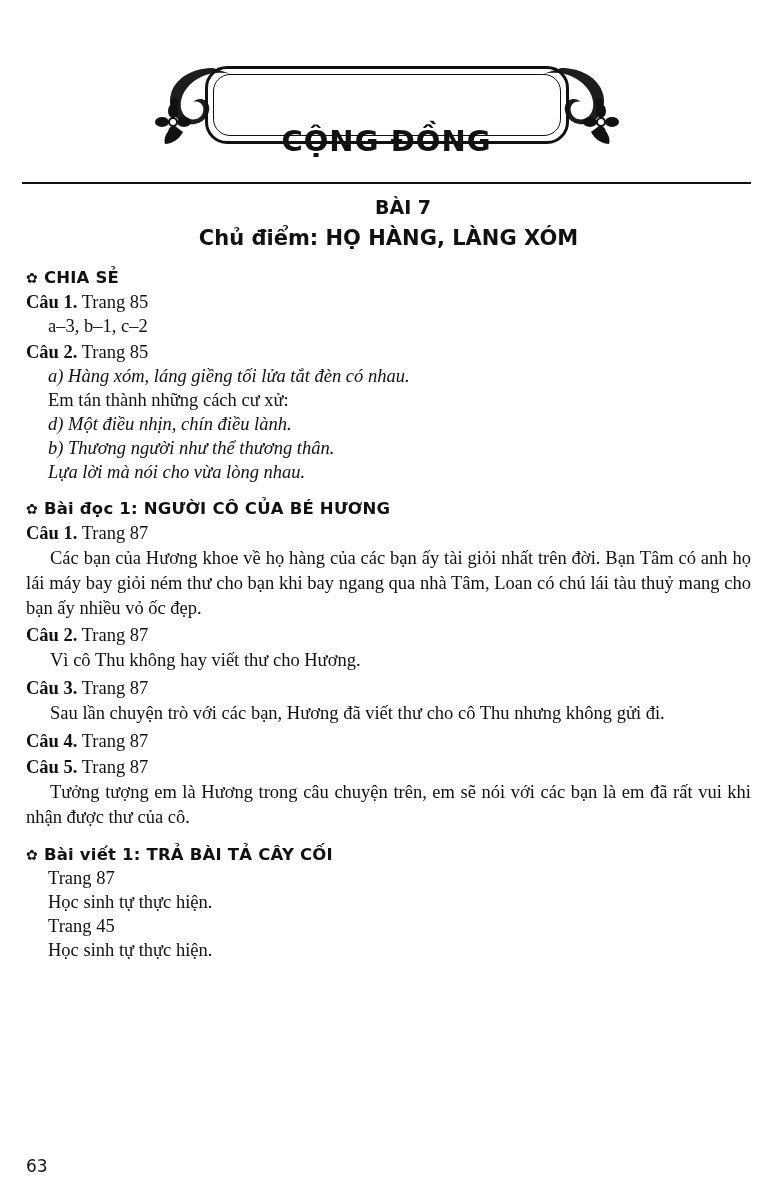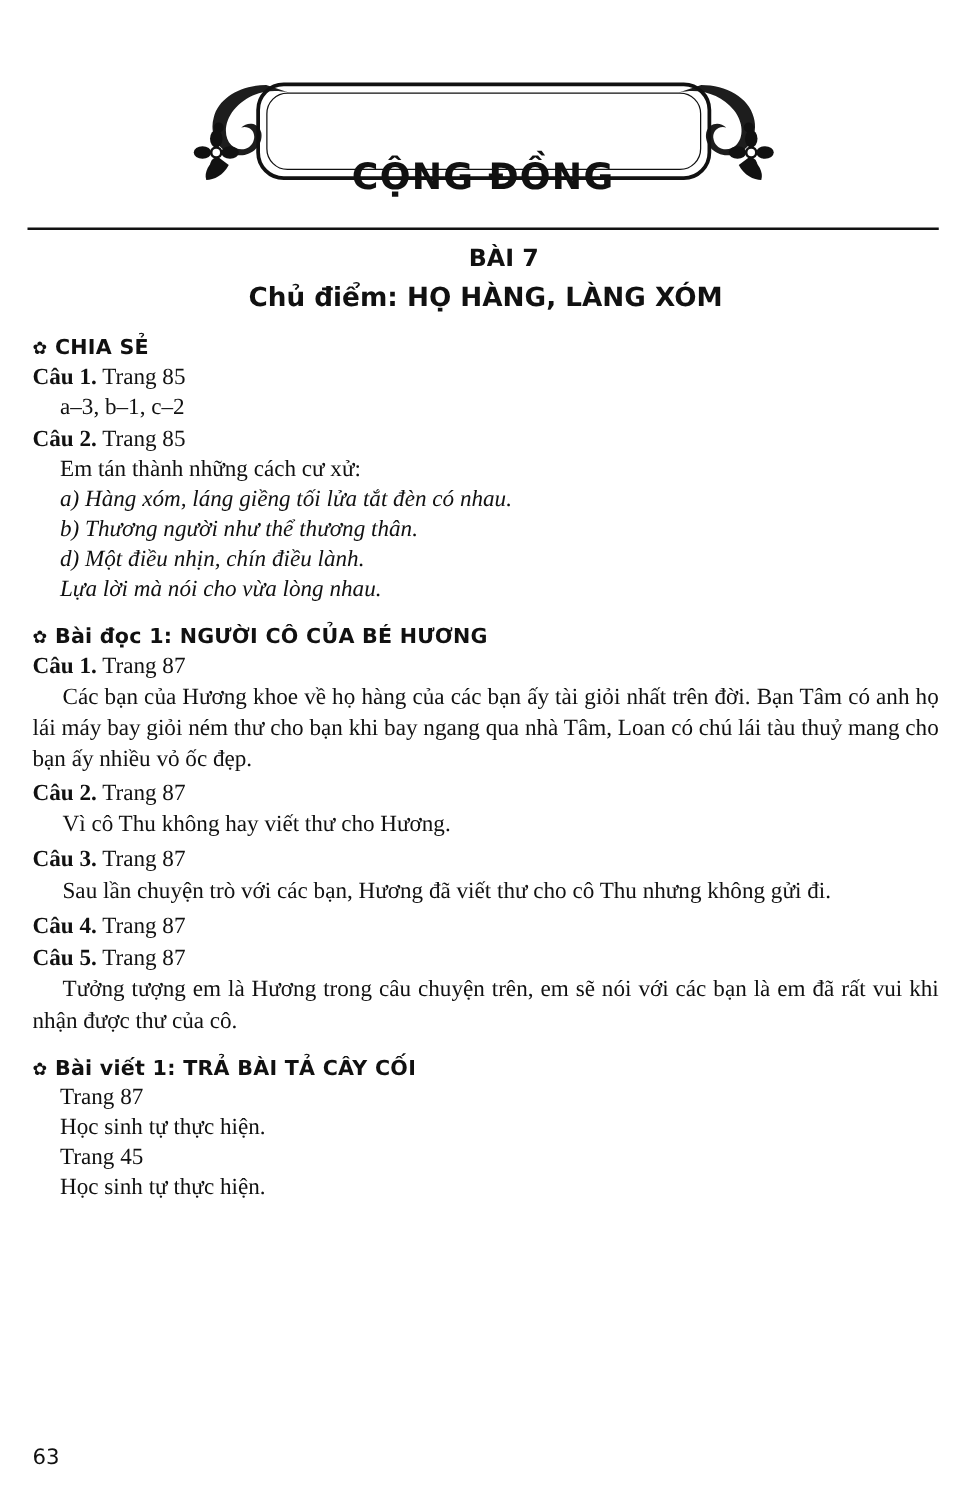--- a/index.html
+++ b/index.html
@@ -211,24 +211,24 @@
     <div class="qline">
       <b>Câu 1.</b>
       <span>Trang 85</span>
     </div>
     <div class="ind">a–3, b–1, c–2</div>
 
     <div class="qline">
       <b>Câu 2.</b>
       <span>Trang 85</span>
     </div>
+    <div class="ind it">a) Hàng xóm, láng giềng tối lửa tắt đèn có nhau.</div>
     <div class="ind">Em tán thành những cách cư xử:</div>
-    <div class="ind it">a) Hàng xóm, láng giềng tối lửa tắt đèn có nhau.</div>
+    <div class="ind it">d) Một điều nhịn, chín điều lành.</div>
     <div class="ind it">b) Thương người như thể thương thân.</div>
-    <div class="ind it">d) Một điều nhịn, chín điều lành.</div>
     <div class="ind it2">Lựa lời mà nói cho vừa lòng nhau.</div>
 
     <div class="sec-head spaced">
       <span class="flower">✿</span><span>Bài đọc 1: NGƯỜI CÔ CỦA BÉ HƯƠNG</span>
     </div>
 
     <div class="qline">
       <b>Câu 1.</b>
       <span>Trang 87</span>
     </div>

